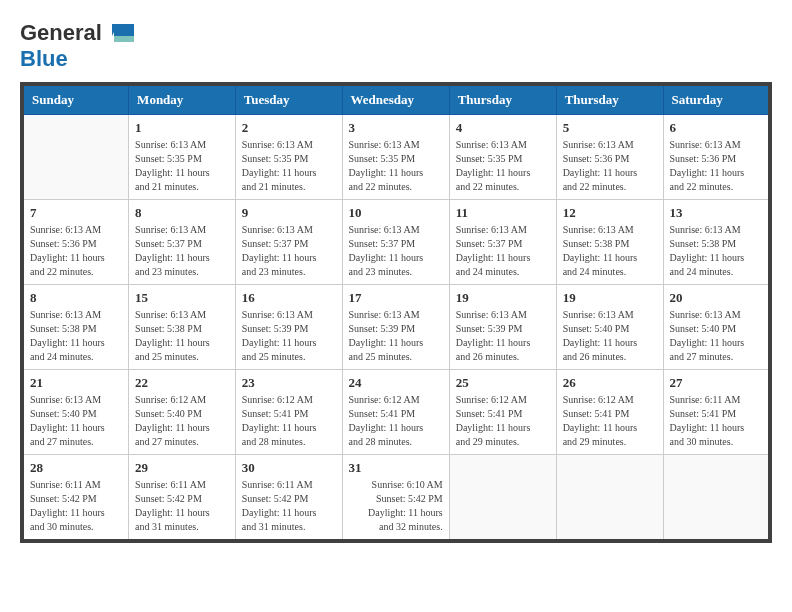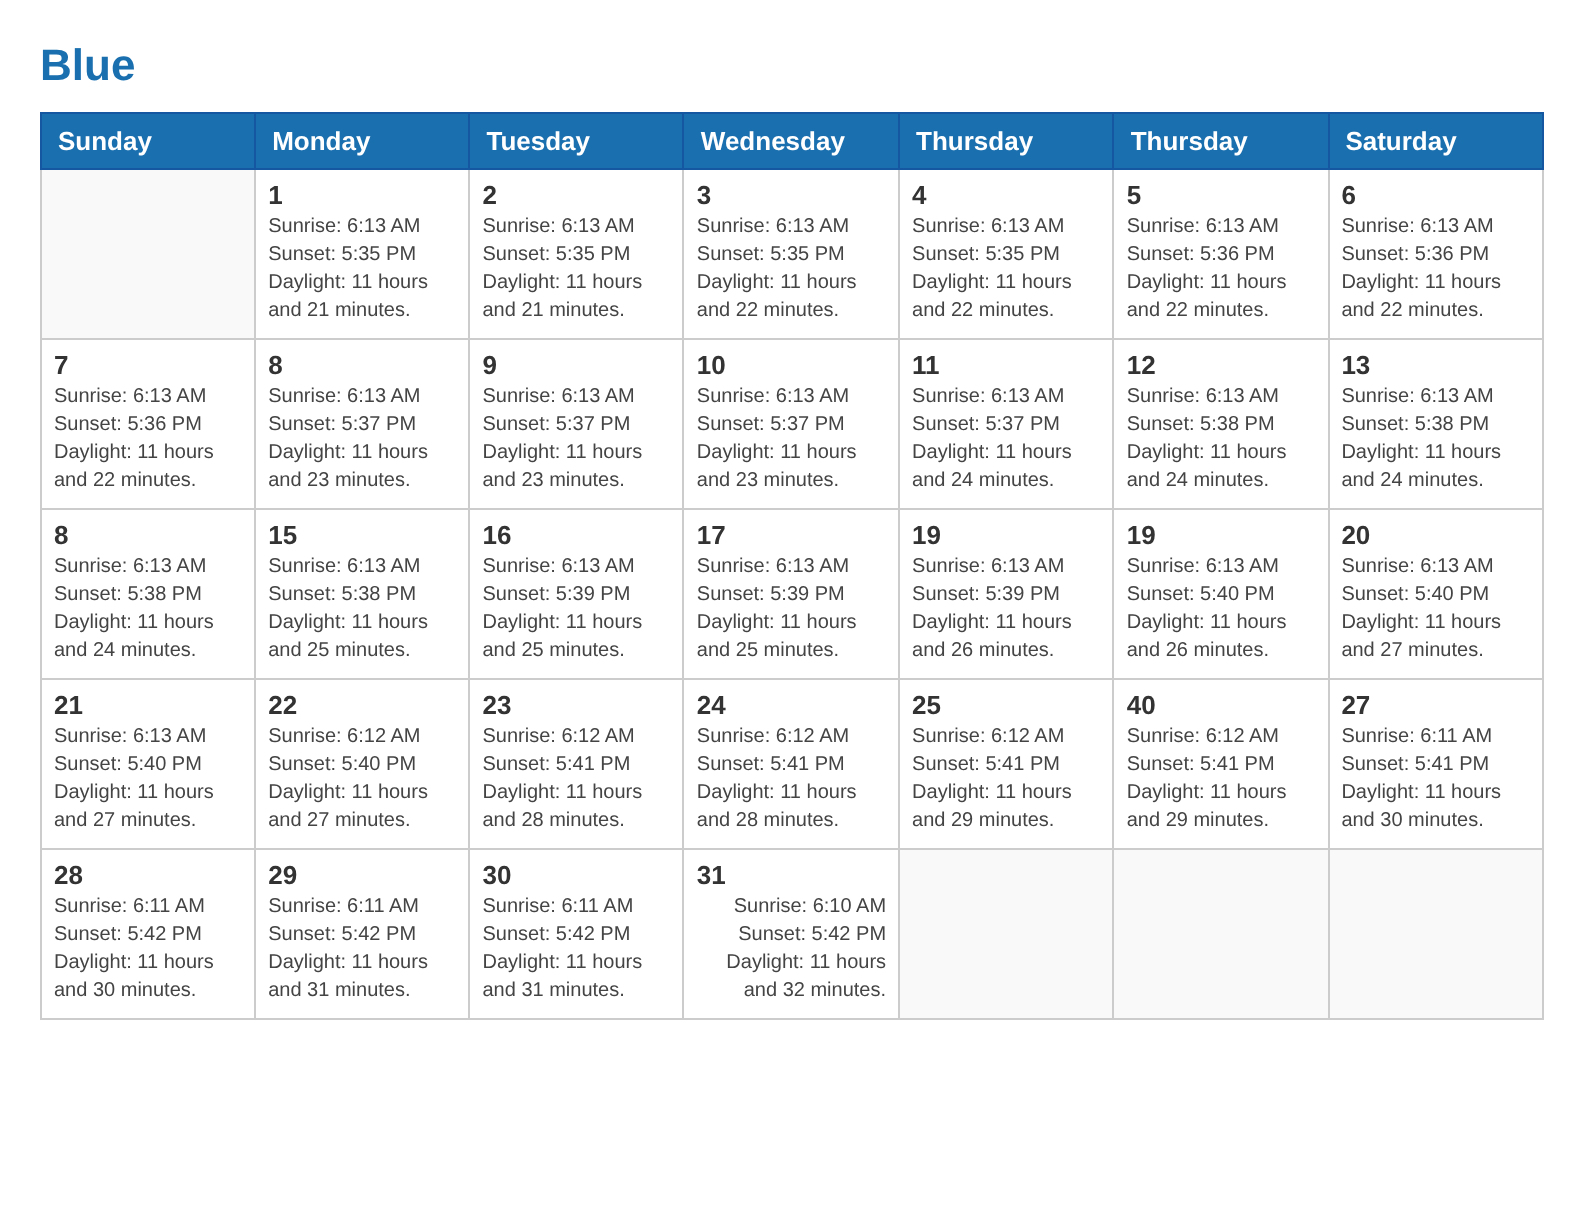--- a/index.html
+++ b/index.html
@@ -33,21 +33,22 @@
       color: #333;
       font-weight: normal;
     }
     .location-title {
       font-size: 16px;
       color: #555;
     }
     .calendar {
       width: 100%;
       border-collapse: collapse;
-      border: 1px solid #404040;
+      border: 4px solid #404040;
+      font-family: Liberation Serif, serif;
     }
     .calendar th {
       background: #1a6faf;
       color: #fff;
       padding: 6px 8px;
       font-size: 13px;
       text-align: left;
       border: 1px solid #1557a0;
     }
     .calendar td {
@@ -77,20 +78,28 @@
     }
     .week-row td {
       height: 85px;
     }
   </style>
 </head>
 <body>
 
 <div class="header-area">
   <div class="logo">
+    <div class="logo-line">
+      <span style="font-size:22px;font-weight:bold;color:#333;">General</span>
+      <svg width="32" height="22" viewBox="0 0 32 22" style="margin: 0 2px;">
+        <polygon points="10,2 30,2 30,14 10,14" fill="#1a6faf"></polygon>
+        <polygon points="10,14 30,14 30,20 10,20" fill="#2a9d8f" opacity="0.6"></polygon>
+        <polygon points="8,2 14,2 8,14" fill="#1a6faf"></polygon>
+      </svg>
+    </div>
     <div>
       <span style="font-size:22px;font-weight:bold;color:#1a6faf;text-align:center;">Blue</span>
     </div>
   </div>
   <div class="title-area">
     <div class="month-title"></div>
     <div class="location-title"></div>
   </div>
 </div>
 
@@ -284,21 +293,21 @@
 and 28 minutes.</div>
         </td>
         <td>
           <span class="day-number">25</span>
           <div class="day-info" style="white-space: pre-line;">Sunrise: 6:12 AM
 Sunset: 5:41 PM
 Daylight: 11 hours
 and 29 minutes.</div>
         </td>
         <td>
-          <span class="day-number">40</span>
+          <span class="day-number">26</span>
           <div class="day-info" style="white-space: pre-line;">Sunrise: 6:12 AM
 Sunset: 5:41 PM
 Daylight: 11 hours
 and 29 minutes.</div>
         </td>
         <td>
           <span class="day-number">27</span>
           <div class="day-info" style="white-space: pre-line;">Sunrise: 6:11 AM
 Sunset: 5:41 PM
 Daylight: 11 hours

